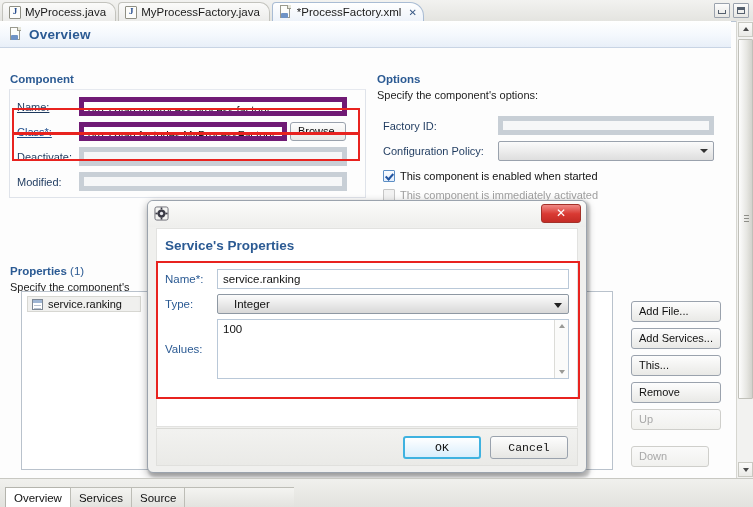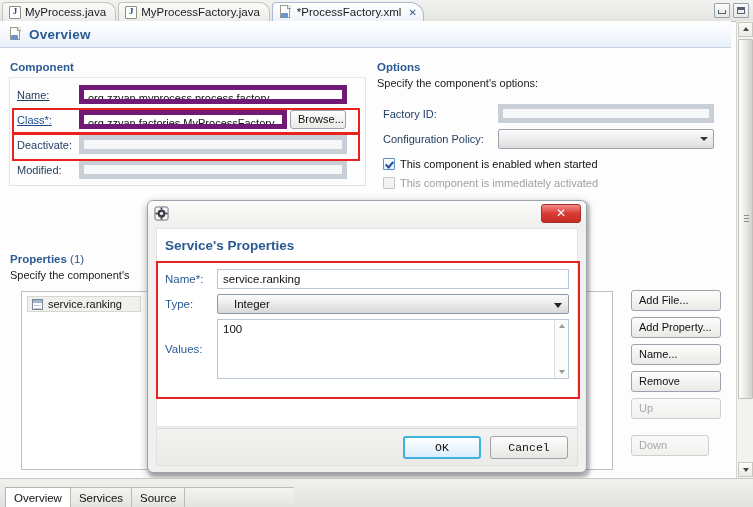--- a/index.html
+++ b/index.html
@@ -47,21 +47,21 @@
 
   .jicon{width:12px;height:13px;flex:none;background:#fdfdfb;border:1px solid #8f8f84;
     box-sizing:border-box;position:relative;border-radius:1px;}
   .jicon::after{content:"J";position:absolute;left:0;right:0;top:-1px;text-align:center;
     font-size:9px;font-weight:bold;color:#2a4f8f;font-family:"Liberation Serif",serif;}
 
   
   .page{position:absolute;left:0;top:48px;width:731px;bottom:29px;background:#fdfdfd;overflow:hidden;}
 
   .section{position:absolute;}
-  .sect-title{font-size:11.5px;font-weight:bold;color:#2b5a93;margin:0 0 4px 1px;}
+  .sect-title{font-size:11.5px;font-weight:bold;color:#2b5a93;margin:12px 0 4px 1px;}
   .sect-title .cnt{font-weight:normal;color:#2b5a93;}
   .sect-desc{font-size:11px;color:#222;margin:0 0 8px 1px;}
   .sect-box{border:1px solid #dfe3ea;border-top:1px solid #e6e9ef;background:transparent;}
 
   .row{display:flex;align-items:center;height:21px;margin-bottom:4px;}
   .row .lbl{font-size:11px;color:#1e3a5f;flex:none;}
   .row .lbl.link{color:#1a4a8a;text-decoration:underline;}
   .tfield{height:19px;border:5px solid #701a75;background:#fff;box-sizing:border-box;
     font-size:11px;color:#111;padding:0 4px;line-height:17px;overflow:hidden;white-space:nowrap;}
   .tfield.ro{background:#f6f7f8;border-color:#c8cfd6;}
@@ -281,24 +281,24 @@
       </div>
       <div class="sect-desc">Specify the component's</div>
 
       <div class="listbox" style="position:absolute;left:12px;top:38px;width:592px;height:179px;">
         <div class="litem sel" style="width:114px;margin:4px 0 0 5px;">
           <span class="propico"></span>
           <span>service.ranking</span>
         </div>
       </div>
 
-      <div style="position:absolute;left:622px;top:37px;width:90px;">
+      <div style="position:absolute;left:622px;top:48px;width:90px;">
         <div class="btn" style="width:90px;height:21px;line-height:19px;margin-bottom:6px;">Add File...</div>
-        <div class="btn" style="width:90px;height:21px;line-height:19px;margin-bottom:6px;">Add Property...</div>
-        <div class="btn" style="width:90px;height:21px;line-height:19px;margin-bottom:6px;">Name...</div>
+        <div class="btn" style="width:90px;height:21px;line-height:19px;margin-bottom:6px;">Add Services...</div>
+        <div class="btn" style="width:90px;height:21px;line-height:19px;margin-bottom:6px;">This...</div>
         <div class="btn" style="width:90px;height:21px;line-height:19px;margin-bottom:6px;">Remove</div>
         <div class="btn dis" style="width:90px;height:21px;line-height:19px;margin-bottom:6px;">Up</div>
         <div class="btn dis" style="width:78px;height:21px;line-height:19px;margin-top:16px;">Down</div>
       </div>
     </div>
 
     <div class="hl" style="left:12px;top:60px;width:348px;height:26px;"></div>
     <div class="hl" style="left:12px;top:85px;width:348px;height:28px;"></div>
   </div>
 

